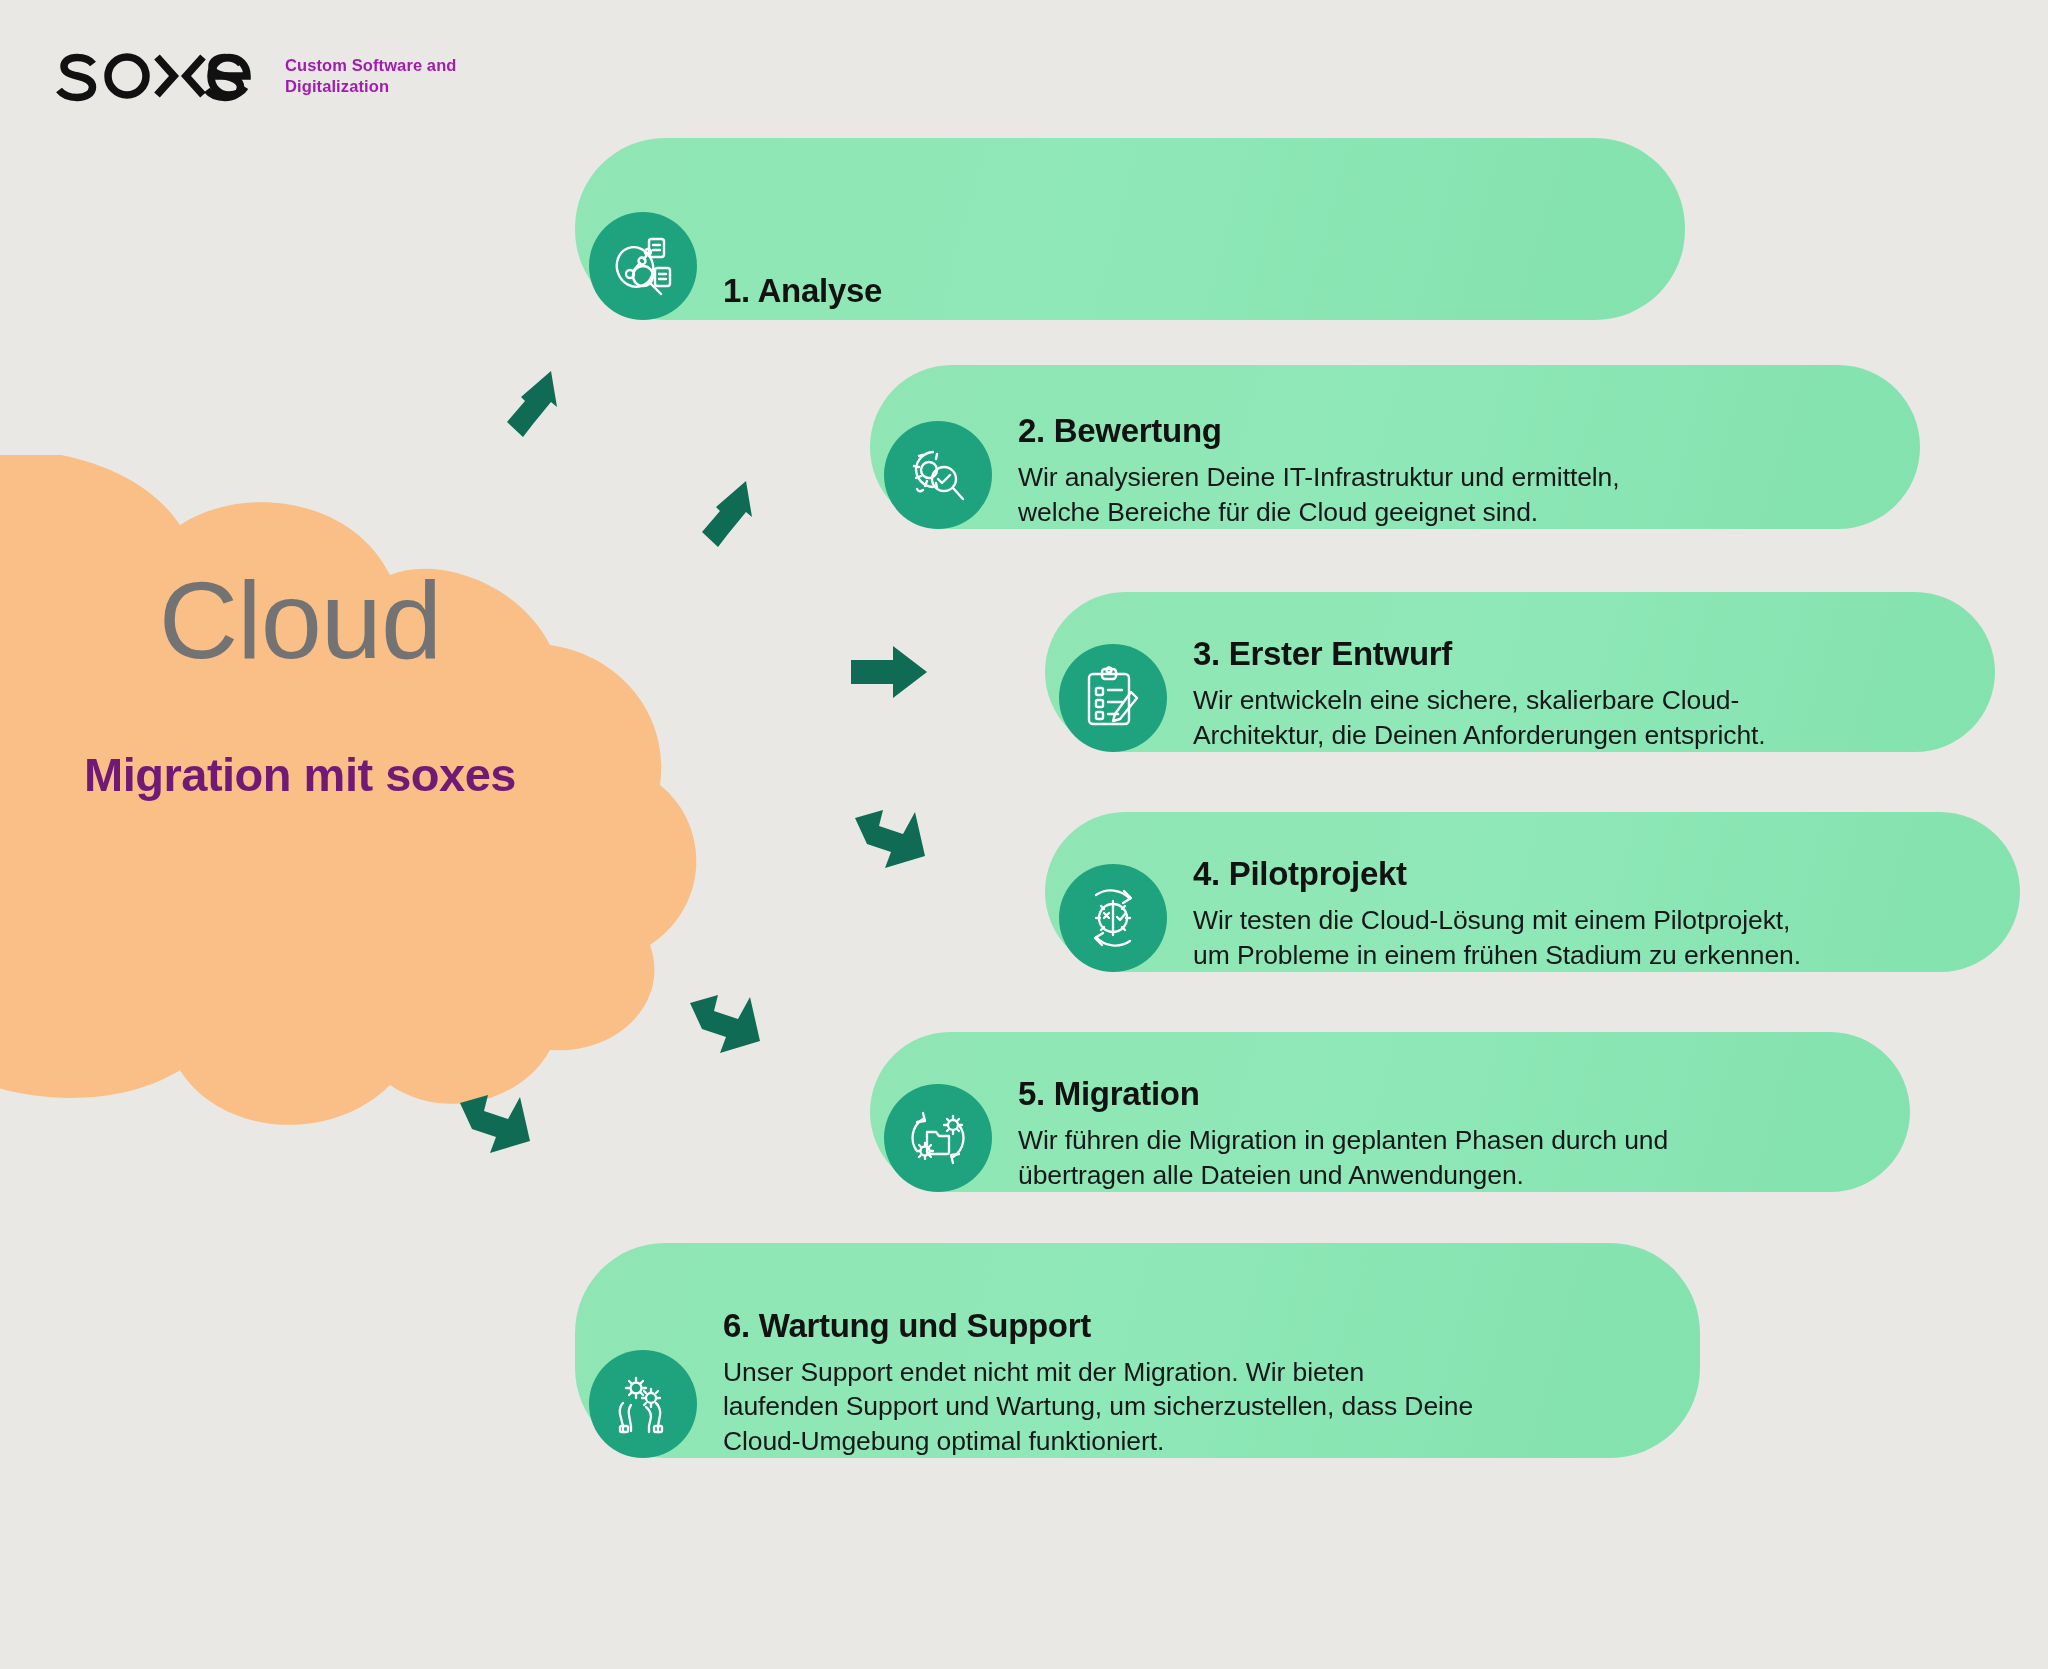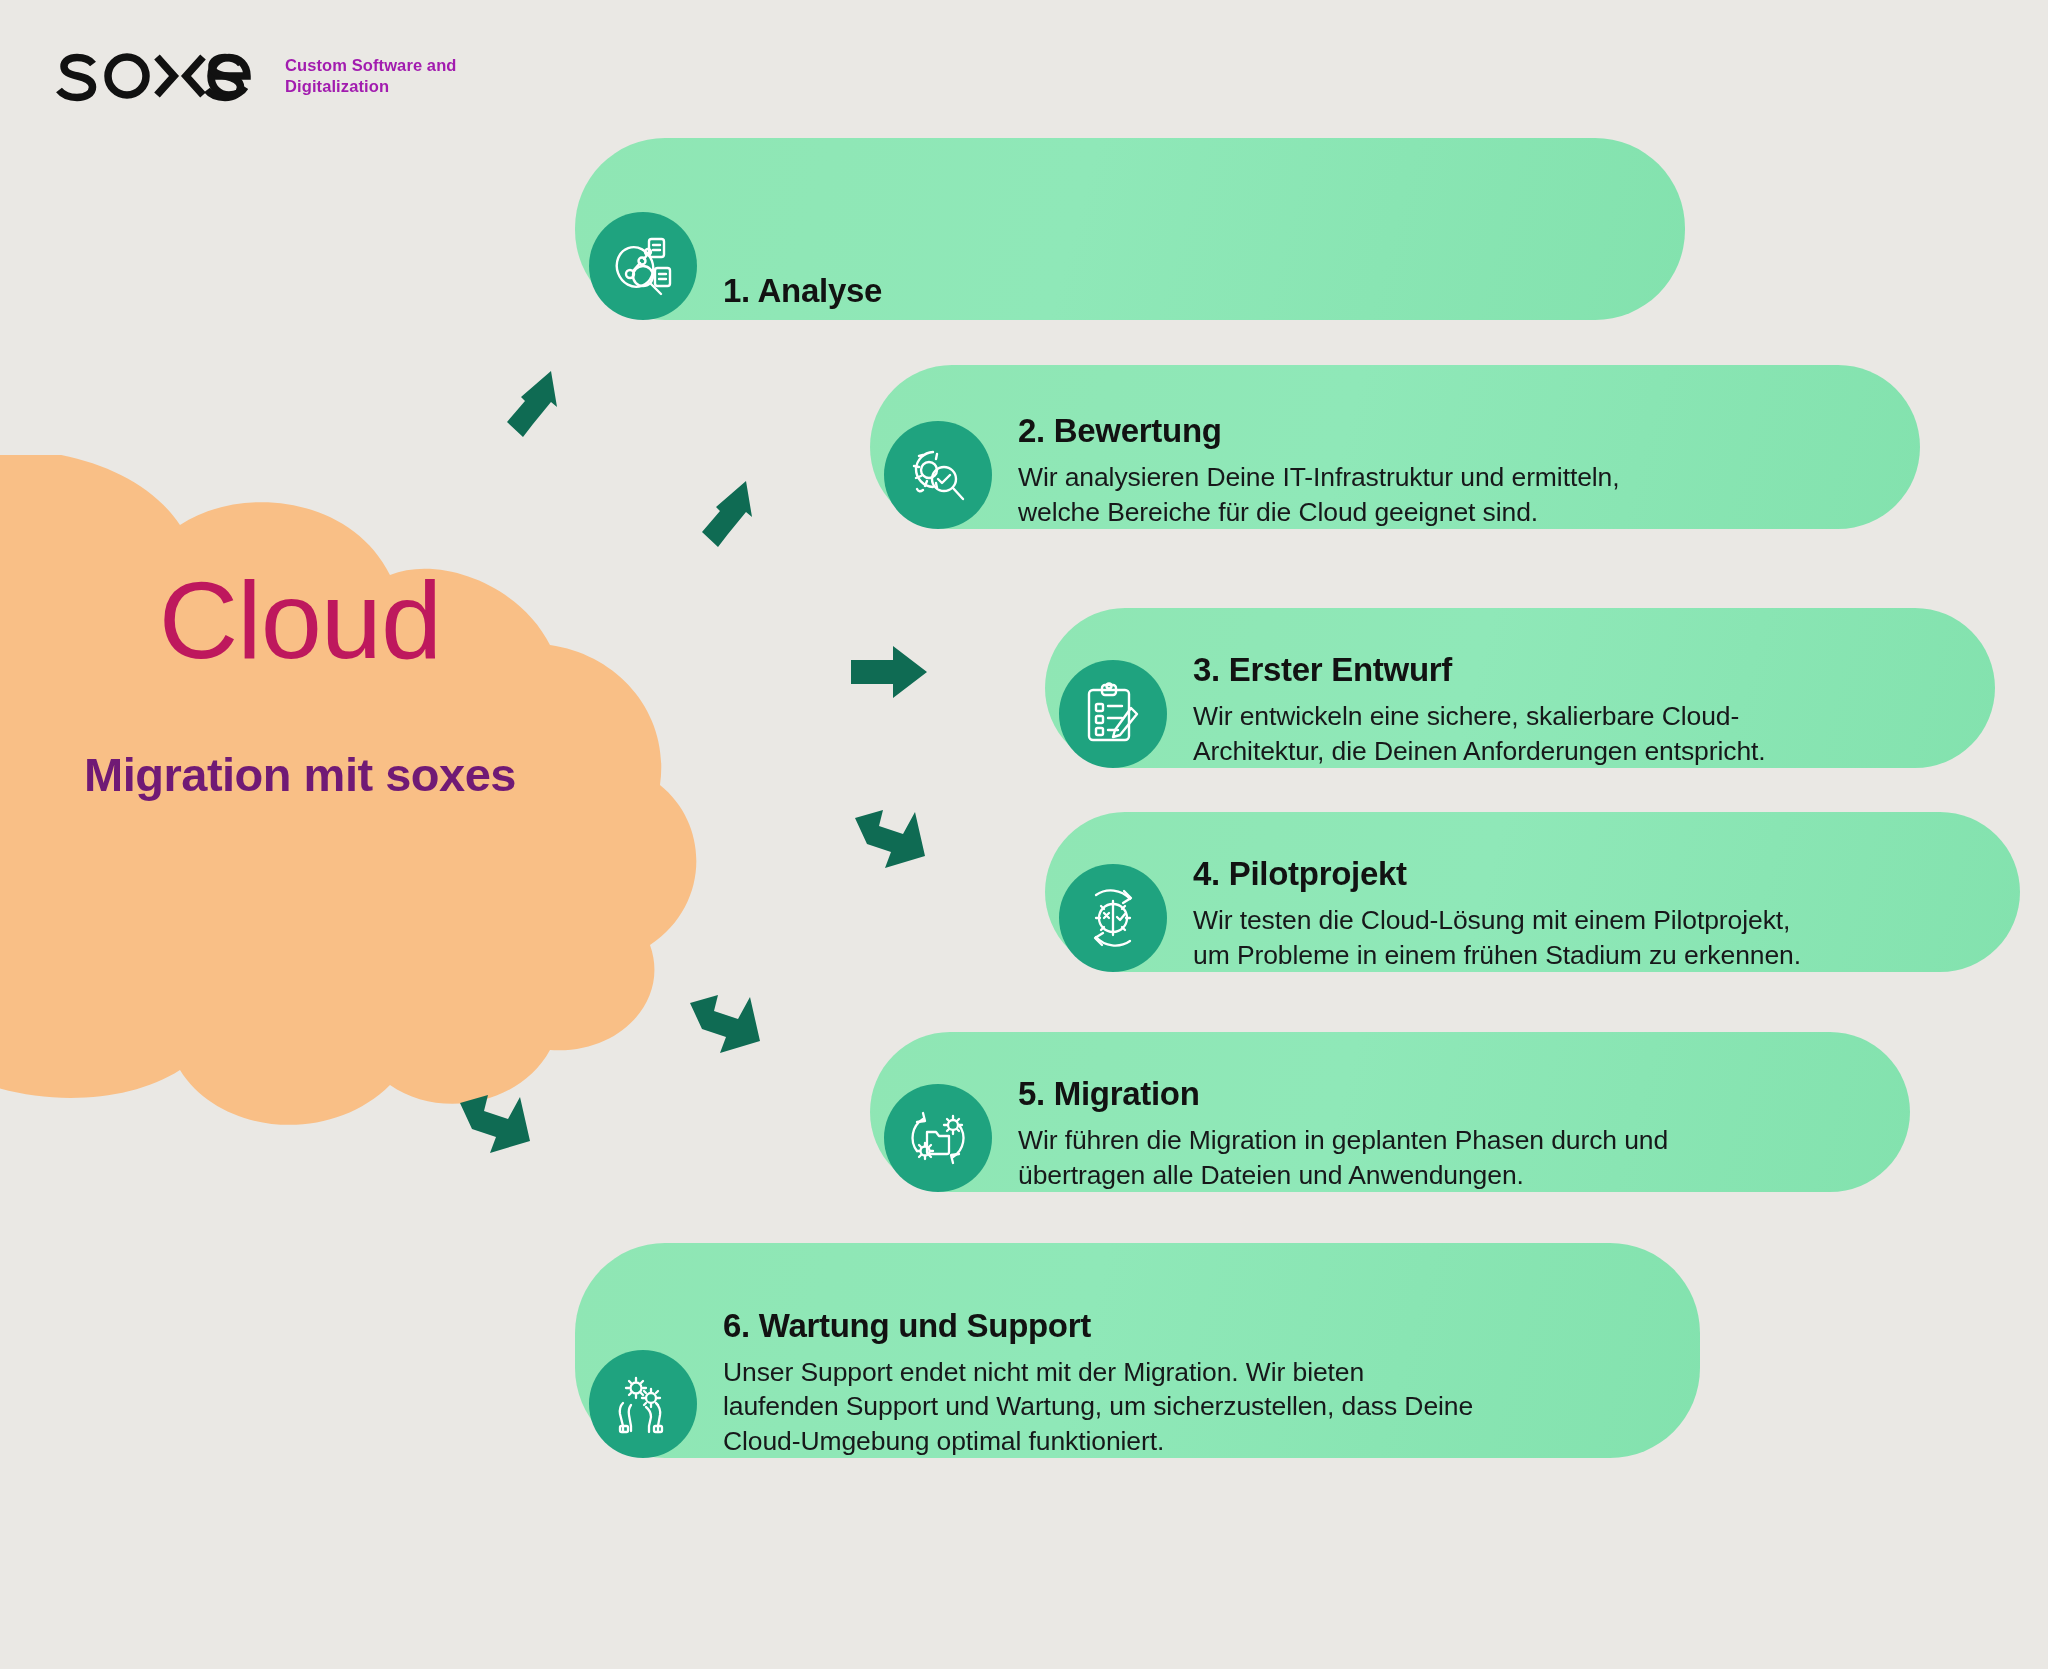--- a/index.html
+++ b/index.html
@@ -55,21 +55,21 @@
     position: absolute;
     left: 120px;
     top: 110px;
     width: 600px;
     text-align: center;
     pointer-events: none;
   }
   .cloud-title {
     font-size: 110px;
     font-weight: 400;
-    color: #be185d;
+    color: #737373;
     line-height: 1;
     letter-spacing: -1px;
   }
   .cloud-sub {
     margin-top: 72px;
     font-size: 47px;
     font-weight: 700;
     color: #701a75;
     letter-spacing: -0.5px;
   }
@@ -225,21 +225,21 @@
         </g>
       </svg>
     </div>
     <div class="step-body">
       <div class="step-title">2. Bewertung</div>
       <div class="step-desc">Wir analysieren Deine IT-Infrastruktur und ermitteln,
 welche Bereiche für die Cloud geeignet sind.</div>
     </div>
   </div>
 
-  <div class="step" style="left:1045px; top:592px; width:950px; height:160px;margin-top:16px;">
+  <div class="step" style="left:1045px; top:592px; width:950px; height:160px;">
     <div class="step-icon">
       <svg width="74" height="74" viewBox="0 0 74 74">
         <g fill="none" stroke="#ffffff" stroke-width="2.4" stroke-linecap="round" stroke-linejoin="round">
           <rect x="13" y="13" width="40" height="50" rx="4"></rect>
           <rect x="26" y="8" width="14" height="10" rx="3"></rect>
           <circle cx="33" cy="9" r="2.5"></circle>
           <rect x="20" y="27" width="7" height="7" rx="1.5"></rect>
           <rect x="20" y="39" width="7" height="7" rx="1.5"></rect>
           <rect x="20" y="51" width="7" height="7" rx="1.5"></rect>
           <path d="M32 29h14 M32 41h14 M32 53h10"></path>

